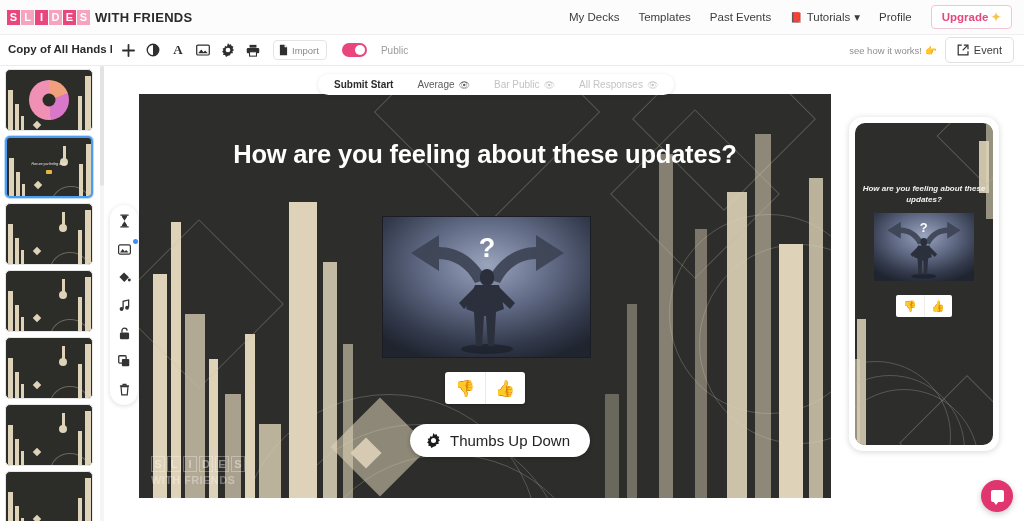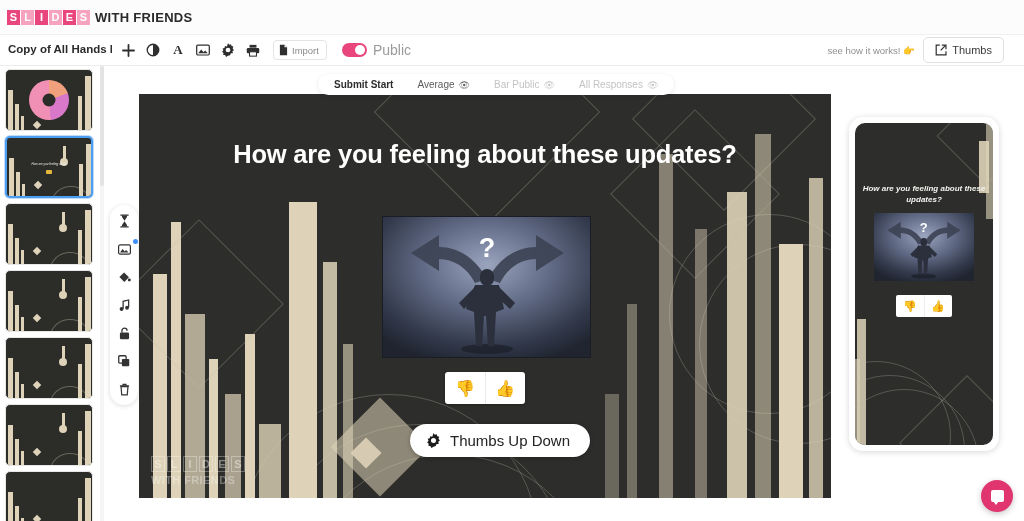--- a/index.html
+++ b/index.html
@@ -63,22 +63,22 @@
   .import-btn .lbl { font-size: 9.5px; color: #8a8a8a; }
   .toggle-wrap { display: flex; align-items: center; gap: 6px; margin-left: 12px; cursor: pointer; }
   .toggle {
     width: 25px; height: 14px; border-radius: 8px; background: #e8467c;
     position: relative;
   }
   .toggle::after {
     content: ""; position: absolute; top: 2px; right: 2px;
     width: 10px; height: 10px; border-radius: 50%; background: #fff;
   }
-  .toggle-lbl { font-size: 14px; color: #9b9b9b; }
-  .toolbar-right { margin-left: auto; display: flex; align-items: center; gap: 8px; padding-right: 20px; }
+  .toggle-lbl { font-size: 10px; color: #9b9b9b; margin-left: 8px; }
+  .toolbar-right { margin-left: auto; display: flex; align-items: center; gap: 8px; padding-right: 10px; }
   .hint { font-size: 9.5px; color: #8f8f8f; display: flex; align-items: center; gap: 3px; }
   .start-event {
     background: #e8467c; color: #ffffff; border-radius: 5px;
     padding: 6px 13px 6px 10px; font-size: 11px; font-weight: bold;
     display: flex; align-items: center; gap: 6px; cursor: pointer;
     box-shadow: 0 1px 3px rgba(232,70,124,.35);
   }
   .share-btn {
     border: 1px solid #e0e0e0; border-radius: 5px; background: #fff;
     padding: 6px 11px; font-size: 11px; color: #3b3b3b;
@@ -272,20 +272,35 @@
         <span>S</span>
         <span class="light">L</span>
         <span>I</span>
         <span class="light">D</span>
         <span>E</span>
         <span class="light">S</span>
       </span>
       <span class="logo-text">WITH FRIENDS</span>
     </div>
 
+    <div class="nav-right">
+      <div class="nav-link">My Decks</div>
+      <div class="nav-link">Templates</div>
+      <div class="nav-link">Past Events</div>
+      <div class="nav-link withicon">
+        <span class="nav-ic">📕</span>
+        <span>Tutorials</span>
+        <span>▾</span>
+      </div>
+      <div class="nav-link">Profile</div>
+      <div class="upgrade-btn">
+        <span>Upgrade</span>
+        <span style="color:#f6c34f;">✦</span>
+      </div>
+    </div>
   </div>
 
   <div class="toolbar">
     <div class="deckname">Copy of All Hands M</div>
 
     <div class="tools">
       <div class="tool-btn" style="font-size:15px;">
         <svg width="13" height="13" viewBox="0 0 14 14">
             <path d="M7 1v12M1 7h12" stroke="#2f2f2f" stroke-width="1.9" stroke-linecap="round"></path>
           </svg>
@@ -335,21 +350,21 @@
       <div class="hint">
         <span>see how it works!</span>
         <span>👉</span>
       </div>
       <div class="share-btn">
         <svg width="12" height="12" viewBox="0 0 14 14">
           <path d="M5.6 1.2H1.4v11.4h11.4V8.4" fill="none" stroke="#2f2f2f" stroke-width="1.4"></path>
           <path d="M8 1.2h4.8V6" fill="none" stroke="#2f2f2f" stroke-width="1.4"></path>
           <path d="M12.4 1.6 6.6 7.4" stroke="#2f2f2f" stroke-width="1.4"></path>
         </svg>
-        <span>Thumbs</span>
+        <span>Event</span>
       </div>
     </div>
   </div>
 
   <div class="slidelist">
 
     <div class="thumb">
       <div class="city">
         <i style="left:2px;top:20px;width:5px;height:42px;"></i>
         <i style="left:9px;top:34px;width:4px;height:28px;"></i>

